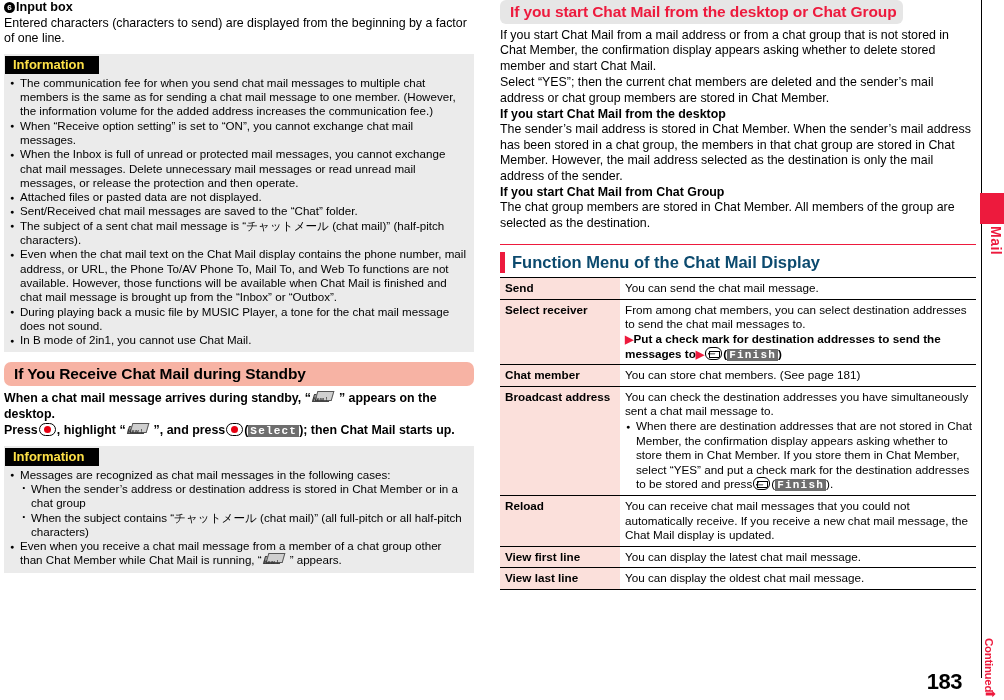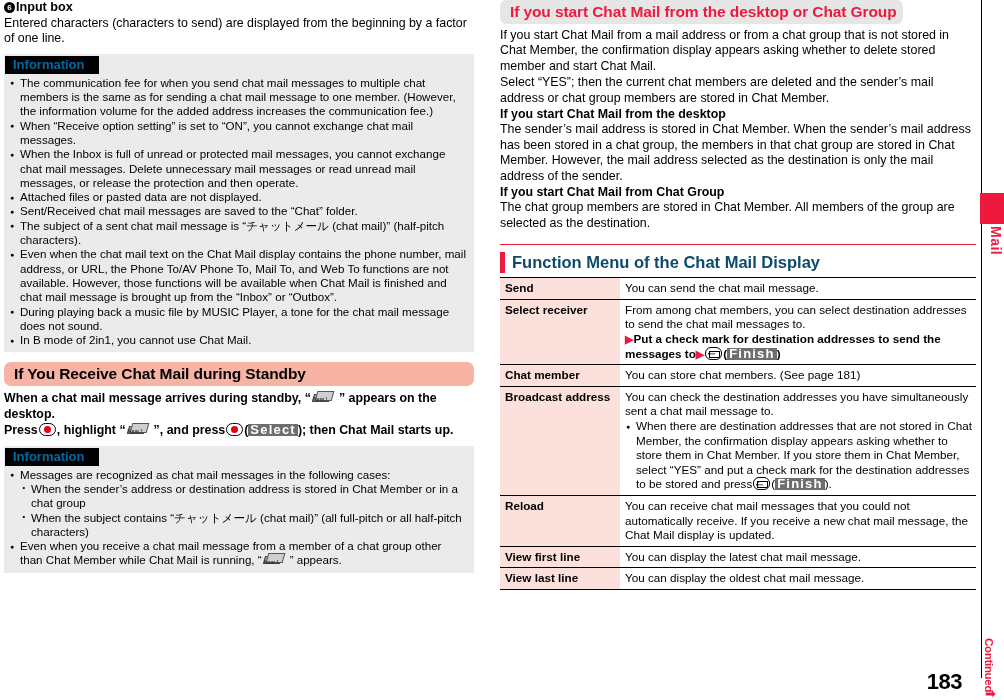--- a/index.html
+++ b/index.html
@@ -66,21 +66,21 @@
   .infobox {
     background: #ebebeb;
     border: 1px solid #ebebeb;
     padding: 0 0 4px 0;
     margin: 7px 0 0 0;
     position: relative;
   }
   .infobox-title {
     display: inline-block;
     background: #000;
-    color: #0369a1;
+    color: #fde047;
     font-size: 13px;
     font-weight: bold;
     padding: 1px 14px 2px 8px;
     line-height: 15px;
     margin: 0 0 2px 0;
   }
   .infolist { margin: 0; padding: 0; list-style: none; }
   .infolist > li {
     font-size: 11.6px;
     line-height: 14.3px;
@@ -244,27 +244,27 @@
     width: 6.4px; height: 3.4px;
     border-left: 1px solid #000;
     border-bottom: 1px solid #000;
     transform: skewX(-34deg) scaleY(0.8);
     transform-origin: top left;
   }
   .softkey {
     display: inline-block;
     background: #6e6e6e;
     color: #fff;
-    font-size: 13px;
+    font-size: 11px;
     font-weight: bold;
     letter-spacing: 1.2px;
     padding: 0 2px;
     line-height: 12px;
     vertical-align: 0px;
-    font-family: Liberation Sans, sans-serif;
+    font-family: Liberation Mono, monospace;
   }
   
   .icon-chatmail {
     display: inline-block;
     position: relative;
     width: 26px; height: 15px;
     vertical-align: -4px;
     margin: 0 1px;
   }
   .icon-chatmail .sheet {

